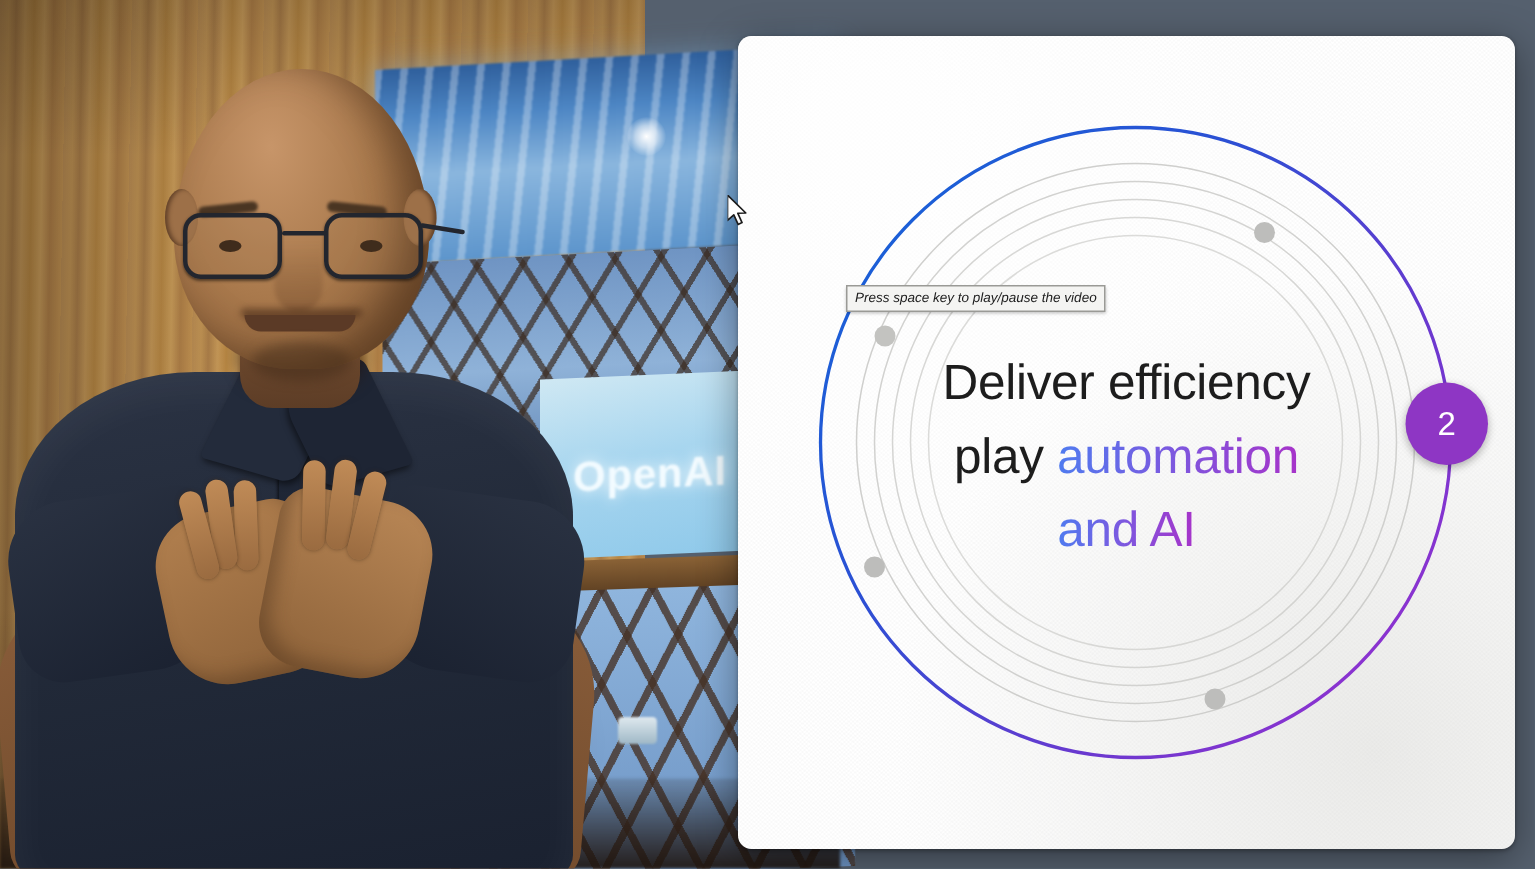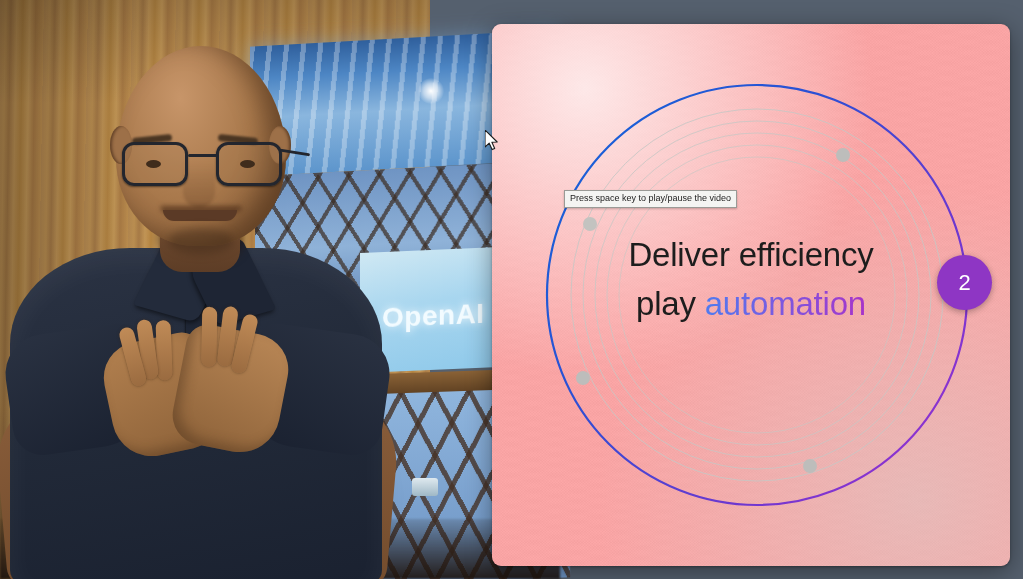--- a/index.html
+++ b/index.html
@@ -272,21 +272,21 @@
     box-shadow:0 0 3px rgba(60,38,20,.55);
   }
   .person-shadow{
     position:absolute; left:70px; top:430px; width:300px; height:130px;
     background:rgba(15,12,10,.35); border-radius:50%; filter:blur(16px);
   }
 
   
   #slide{
     position:absolute; left:492px; top:24px; width:518px; height:542px;
-    background:#fca5a5;
+    background:#ffffff;
     border-radius:9px;
     box-shadow:0 6px 26px rgba(0,0,0,.40), 0 1px 3px rgba(0,0,0,.3);
     overflow:hidden;
   }
   #slide:before{ 
     content:""; position:absolute; inset:0;
     background:
       radial-gradient(circle at 18% 12%, rgba(255,255,255,.75), rgba(255,255,255,0) 45%),
       radial-gradient(circle at 82% 88%, rgba(210,210,206,.45), rgba(255,255,255,0) 50%),
       repeating-linear-gradient(43deg, rgba(0,0,0,.012) 0 1px, rgba(255,255,255,.012) 1px 2px),
@@ -323,20 +323,21 @@
   
   .tooltip{
     position:absolute; left:564px; top:190px;
     background:#f4f4f2;
     border:1px solid #9a9a96;
     padding:2px 5px 3px 5px;
     font-size:9px; line-height:11px; color:#1c1c1c;
     white-space:nowrap;
     box-shadow:0 1px 2px rgba(0,0,0,.22);
     z-index:7;
+    font-style:italic;
   }
 
   
   .cursor{ position:absolute; left:485px; top:130px; z-index:9; }
 </style>
 </head>
 <body>
 
 <div id="video-stage">
 
@@ -431,20 +432,21 @@
 
     <circle cx="351" cy="131" r="7" fill="#bdbdbb"></circle>
     <circle cx="98" cy="200" r="7" fill="#c3c3c0"></circle>
     <circle cx="91" cy="354" r="7" fill="#bdbdbb"></circle>
     <circle cx="318" cy="442" r="7" fill="#bdbdbb"></circle>
   </svg>
 
   <div class="slide-title">
     <div>Deliver efficiency</div>
     <div><span>play </span><span class="grad-text">automation</span></div>
+    <div><span class="grad-text">and AI</span></div>
   </div>
 </div>
 
 <div class="badge">
   <span>2</span>
 </div>
 
 <div class="tooltip">Press space key to play/pause the video</div>
 
 <svg class="cursor" width="16" height="24" viewBox="0 0 16 24">

